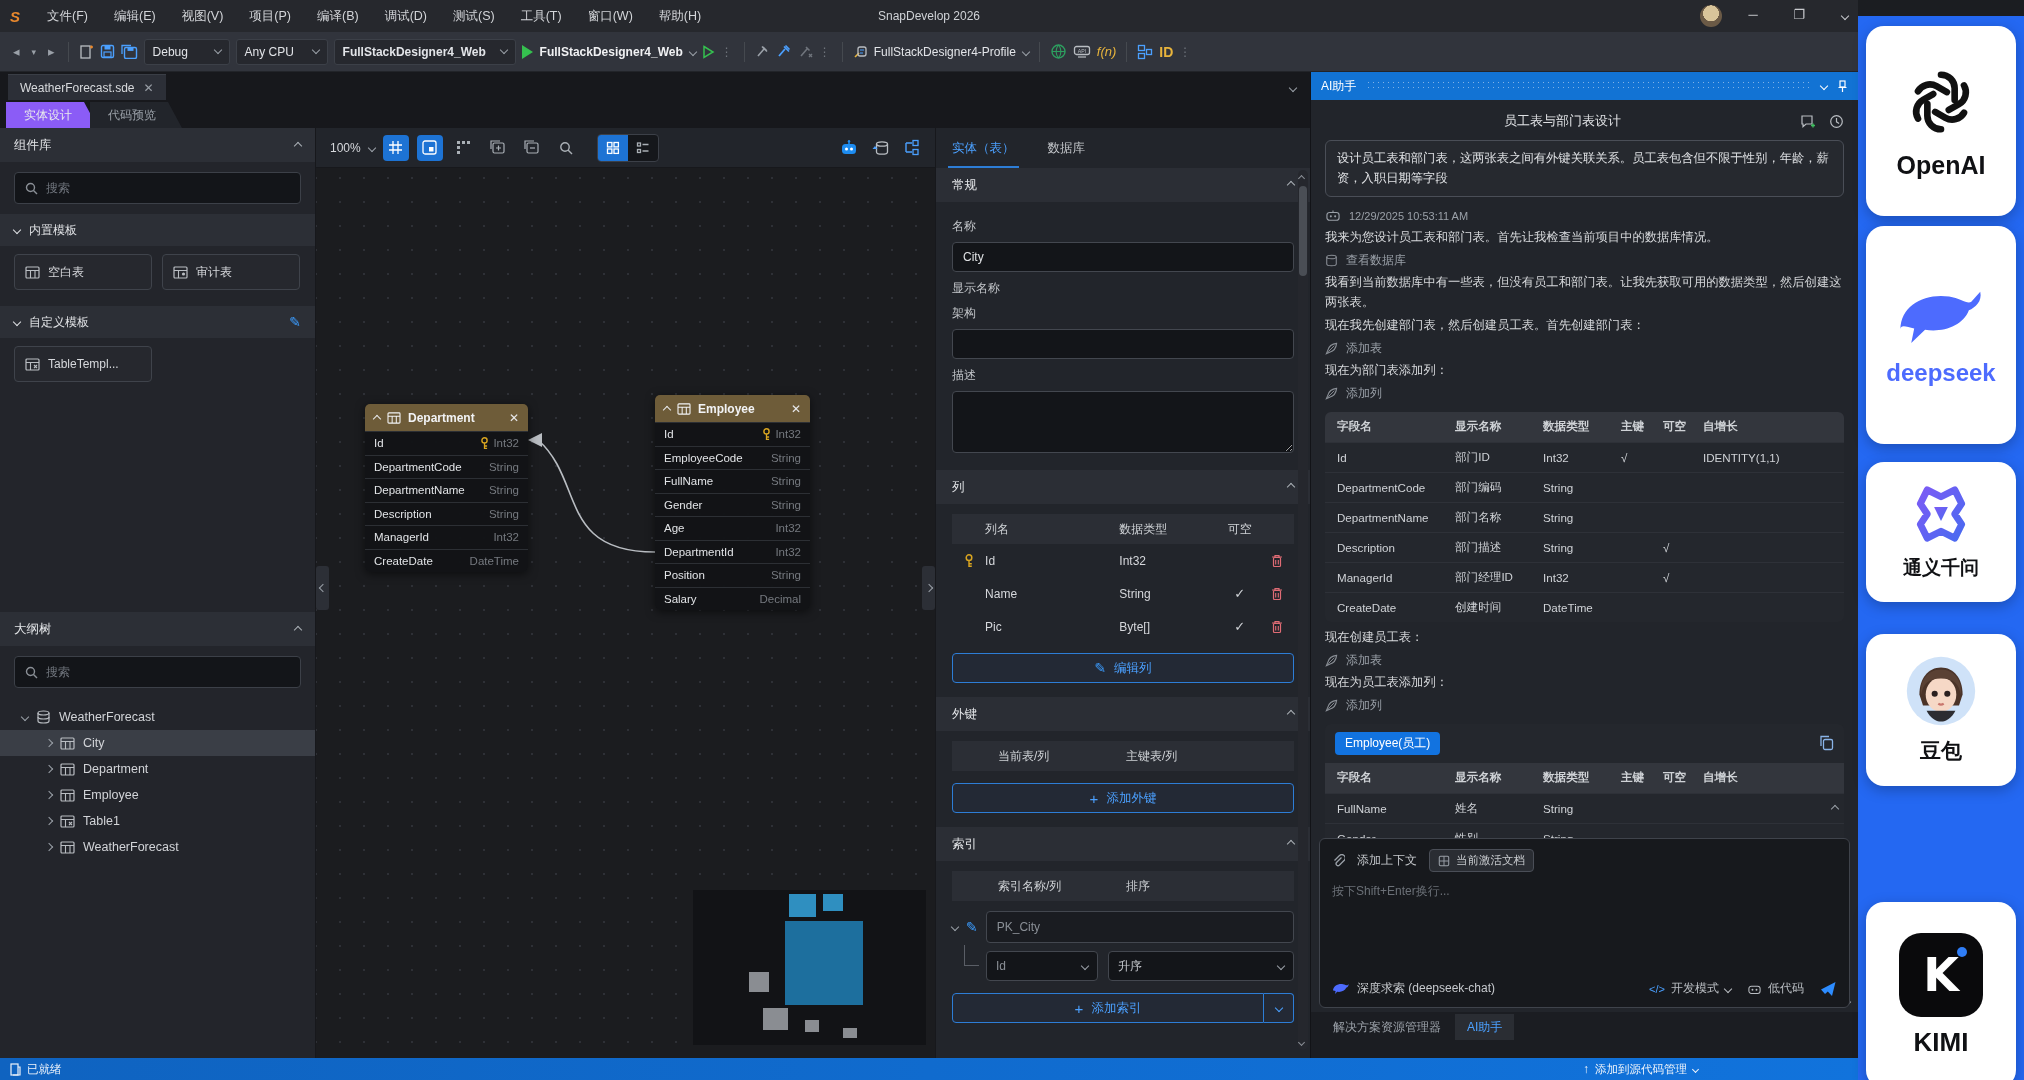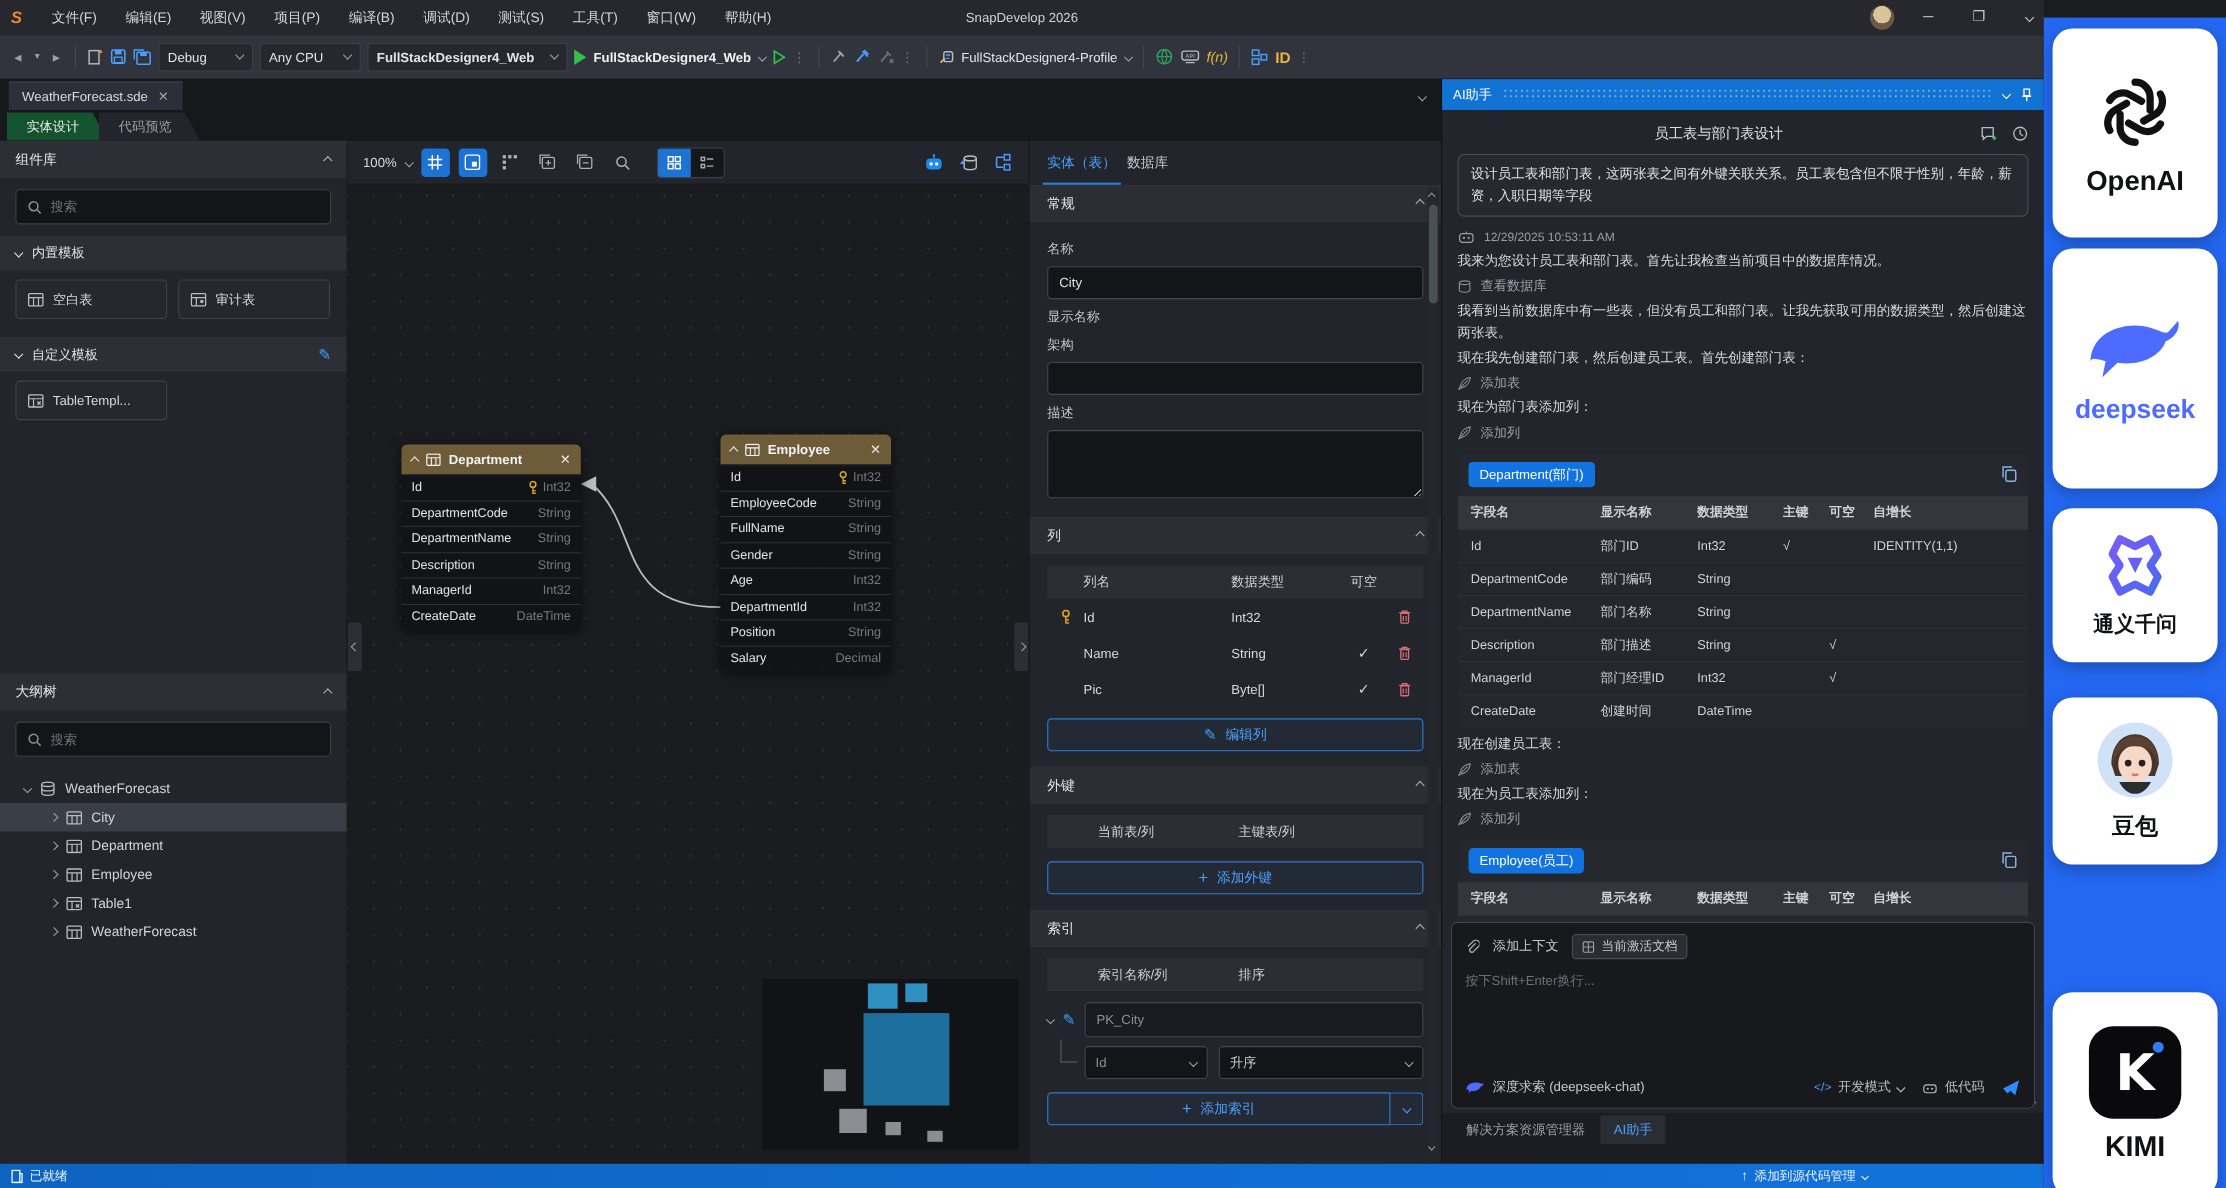--- a/index.html
+++ b/index.html
@@ -28,21 +28,21 @@
   .dots3{color:#6f747c;letter-spacing:1px}
   .play{width:0;height:0;border-left:11px solid #35c04f;border-top:7px solid transparent;border-bottom:7px solid transparent}
   .ai-top-btn{position:absolute;right:28px;top:38px;display:flex;align-items:center;gap:6px;color:#e8eaec;font-size:12px}
   
   .doctabs{position:absolute;left:0;top:72px;width:1310px;height:28px;background:#17181c;display:flex;align-items:flex-end}
   .doctab{height:26px;background:#2c2f37;color:#d8dadd;display:flex;align-items:center;gap:9px;padding:0 12px;font-size:12px;margin-left:8px;border-top:1px solid #3a3e46}
   .doctab .x{color:#9aa0a8;font-size:12px}
   .doctabs .endchv{position:absolute;right:14px;top:8px;color:#9aa0a8}
   .subtabs{position:absolute;left:0;top:100px;width:1310px;height:28px;background:#17181c;display:flex;align-items:flex-end;padding-left:6px}
   .subtab{height:26px;padding:0 26px 0 18px;display:flex;align-items:center;font-size:12px;color:#9aa0a8;background:#22252b;clip-path:polygon(0 0,calc(100% - 14px) 0,100% 100%,0 100%)}
-  .subtab.active{background:#14532d;color:#e8eaec}
+  .subtab.active{background:#8b5cf6;color:#e8eaec}
   .subtab+.subtab{margin-left:-8px}
   
   .leftpanel{position:absolute;left:0;top:128px;width:316px;height:930px;background:#23252b;border-right:1px solid #17181c}
   .sec-head{height:34px;background:#2c2f36;display:flex;align-items:center;padding:0 14px;color:#e4e6e9;font-size:12.5px}
   .sec-head .chv{color:#aab0b6;margin-top:2px}
   .searchbox{margin:10px 14px;height:32px;background:#131519;border:1px solid #3c4048;border-radius:4px;display:flex;align-items:center;gap:8px;padding:0 10px;color:#6f747c}
   .searchbox input{background:none;border:none;outline:none;color:#d6d8dc;font-size:12px;width:100%}
   .searchbox input::placeholder{color:#6f747c}
   .grp-head{height:32px;background:#2c2f36;display:flex;align-items:center;gap:9px;padding:0 14px;color:#dfe1e4;margin-top:8px}
   .tpl-row{display:flex;gap:10px;padding:8px 14px}
@@ -74,21 +74,21 @@
   .ent-head .x{margin-left:auto;color:#e8e9ec;font-weight:normal}
   .frow{height:23.5px;display:flex;align-items:center;justify-content:space-between;padding:0 9px;border-top:1px solid #2c2f34}
   .frow .fn{color:#e2e4e7;display:flex;align-items:center;gap:5px}
   .frow .ft{color:#75797f}
   .handle{position:absolute;width:13px;height:44px;background:#2c2f36;color:#9aa0a8;display:flex;align-items:center;justify-content:center;border-radius:3px}
   
   .minimap{position:absolute;left:377px;top:762px;width:233px;height:155px;background:#121316}
   .minimap .mrect{position:absolute}
   
   .props{position:absolute;left:935px;top:128px;width:375px;height:930px;background:#22252b;border-left:1px solid #17181c;overflow:hidden}
-  .ptabs{height:40px;display:flex;align-items:center;gap:10px;padding:0 16px;background:#22252b}
+  .ptabs{height:40px;display:flex;align-items:center;gap:33px;padding:0 16px;background:#22252b}
   .ptab{font-size:12.5px;color:#c4c7cb;height:40px;display:flex;align-items:center;position:relative}
   .ptab.active{color:#4ba0ff}
   .ptab.active:after{content:"";position:absolute;left:-4px;right:-4px;bottom:0;height:2px;background:#2d7dd6}
   .phead{height:34px;background:#2b2e35;display:flex;align-items:center;padding:0 16px;color:#e4e6e9;font-size:12.5px}
   .phead .chv{margin-left:auto;color:#aab0b6}
   .pbody{padding:8px 16px 14px}
   .plabel{color:#c2c5c9;margin:8px 0 7px;font-size:12px}
   .pinput{width:100%;height:30px;background:#131519;border:1px solid #43474f;border-radius:4px;color:#dfe1e4;padding:0 10px;font-size:12px;outline:none;font-family:inherit}
   .parea{height:62px}
   .gridhead{background:#2b2e35;color:#cfd2d6;font-size:12px}
@@ -816,27 +816,20 @@
       <div class="p">现在为部门表添加列：</div>
       <div class="tooline">
         <svg width="13" height="13" viewBox="0 0 14 14">
             <path d="M12.5 1.5C8 2 4 5 3 9l-1.5 3.5L5 11c4-1 7-5 7.5-9.5z" fill="none" stroke="#8a8f96" stroke-width="1.2"></path>
             <path d="M3.5 10.5L10 4" stroke="#8a8f96" stroke-width="1"></path>
           </svg>
         <span>添加列</span>
       </div>
 
       <div class="aicard">
-        <div class="chiprow">
-          <span class="chip">Department(部门)</span>
-          <svg class="copyic" width="15" height="16" viewBox="0 0 15 16">
-              <rect x="4.5" y="4.5" width="9" height="10" rx="1.5" fill="none" stroke="#8ab4e8" stroke-width="1.3"></rect>
-              <path d="M2 11V1.5h8" fill="none" stroke="#8ab4e8" stroke-width="1.3"></path>
-            </svg>
-        </div>
         <div class="atable">
           <div class="atr head">
             <div>字段名</div>
               <div>显示名称</div>
               <div>数据类型</div>
               <div>主键</div>
               <div>可空</div>
               <div>自增长</div>
           </div>
           <div class="atr">

